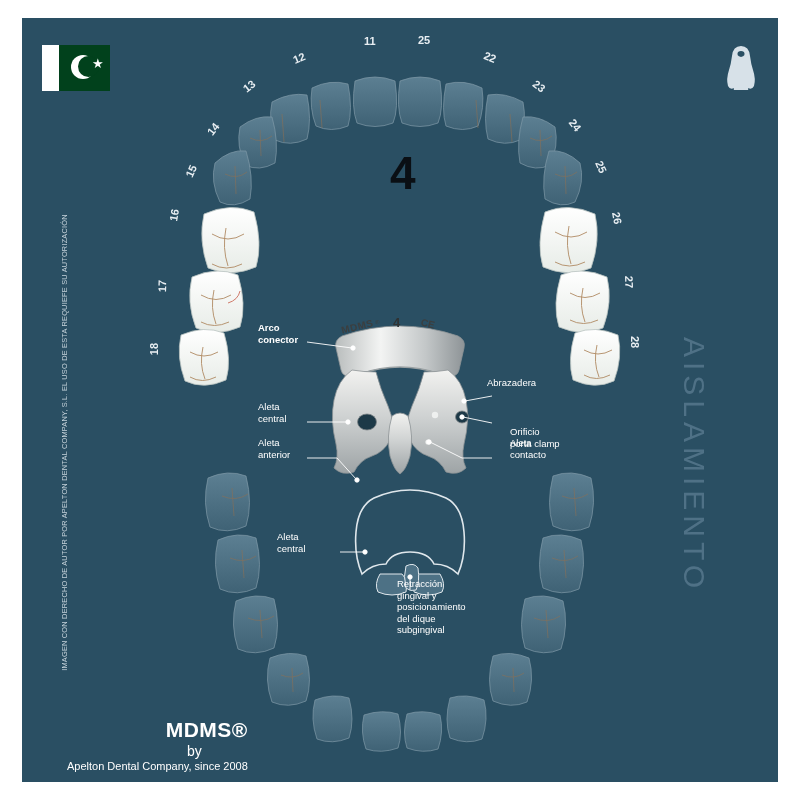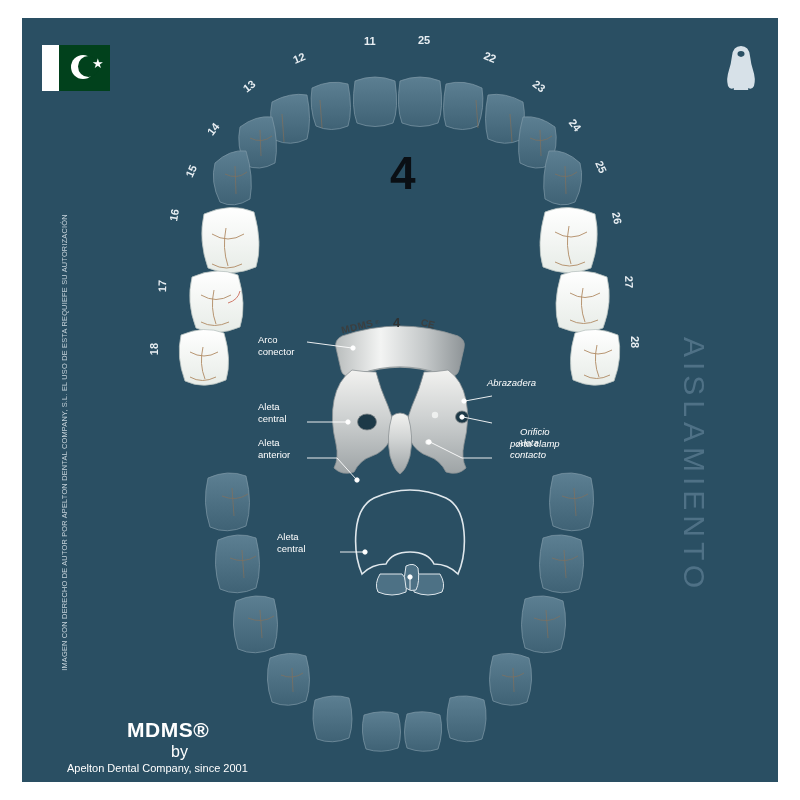--- a/index.html
+++ b/index.html
@@ -135,42 +135,43 @@
   .brand {
     position: absolute;
     left: 105px;
     top: 700px;
     color: #ffffff;
   }
   .brand .b1 {
     font-size: 21px;
     font-weight: bold;
     letter-spacing: 0.5px;
+    text-align: right;
   }
   .brand .b2 {
-    font-size: 16px;
-    margin-left: 44px;
+    font-size: 14px;
+    margin-left: 60px;
     margin-top: 1px;
   }
   .brand .b3 {
     font-size: 11px;
     margin-top: 1px;
     margin-left: -60px;
     white-space: nowrap;
   }
 
   
   .callout {
     position: absolute;
     color: #ffffff;
     font-size: 9.5px;
     line-height: 11.5px;
     white-space: pre-line;
   }
-  .callout.right { text-align: center; font-style: italic; }
+  .callout.right { text-align: left; }
   .callout.left  { text-align: left; }
 
   svg.overlay {
     position: absolute;
     left: 0;
     top: 0;
     width: 756px;
     height: 764px;
   }
 </style>
@@ -353,34 +354,39 @@
     <div class="toothnum" style="left:573px;top:143px;transform:rotate(66deg);">25</div>
     <div class="toothnum" style="left:589px;top:194px;transform:rotate(80deg);">26</div>
     <div class="toothnum" style="left:601px;top:258px;transform:rotate(88deg);">27</div>
     <div class="toothnum" style="left:607px;top:318px;transform:rotate(90deg);">28</div>
 
     <div style="position:absolute;left:319px;top:303px;transform:rotate(-14deg);color:#3b3f40;font-size:10px;font-weight:bold;letter-spacing:0.5px;">MDMS</div>
     <div style="position:absolute;left:353px;top:301px;transform:rotate(-12deg);color:#3b3f40;font-size:6px;">®</div>
     <div style="position:absolute;left:371px;top:297px;color:#2f3334;font-size:13px;font-weight:bold;">4</div>
     <div style="position:absolute;left:399px;top:300px;transform:rotate(14deg);color:#3b3f40;font-size:10px;font-weight:bold;">CE</div>
 
-    <div class="callout left" style="left:236px;top:316px;">Arco
+    <div class="callout left" style="left:236px;top:304px;font-weight:bold;">Arco
 conector</div>
     <div class="callout left" style="left:236px;top:383px;">Aleta
 central</div>
     <div class="callout left" style="left:236px;top:419px;">Aleta
 anterior</div>
     <div class="callout right" style="left:465px;top:359px;">Abrazadera</div>
     <div class="callout right" style="left:488px;top:408px;">Orificio
 porta clamp</div>
     <div class="callout right" style="left:488px;top:419px;">Aleta
 contacto</div>
     <div class="callout left" style="left:255px;top:513px;">Aleta
 central</div>
+    <div class="callout left" style="left:375px;top:560px;">Retracción
+gingival y
+posicionamiento
+del dique
+subgingival</div>
 
     <div class="brand">
       <div class="b1">MDMS®</div>
       <div class="b2">by</div>
-      <div class="b3">Apelton Dental Company,  since 2001</div>
+      <div class="b3">Apelton Dental Company,  since 2008</div>
     </div>
 
   </div>
 </div>
 
 </body></html>

